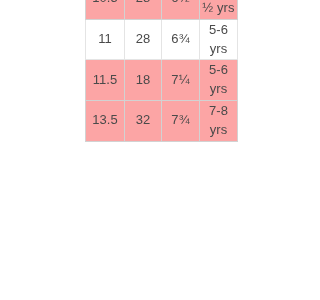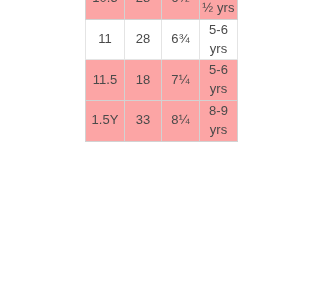--- a/index.html
+++ b/index.html
@@ -92,22 +92,22 @@
             <td>6¾</td>
             <td>5-6 yrs</td>
           </tr>
           <tr class="row-shaded">
             <td>11.5</td>
             <td>18</td>
             <td>7¼</td>
             <td>5-6 yrs</td>
           </tr>
           <tr class="row-shaded">
-            <td>1.5Y</td>
-            <td>33</td>
-            <td>8¼</td>
-            <td>8-9 yrs</td>
+            <td>13.5</td>
+            <td>32</td>
+            <td>7¾</td>
+            <td>7-8 yrs</td>
           </tr>
         </tbody>
     </table>
   </div>
 
 </div>
 
 </body></html>

